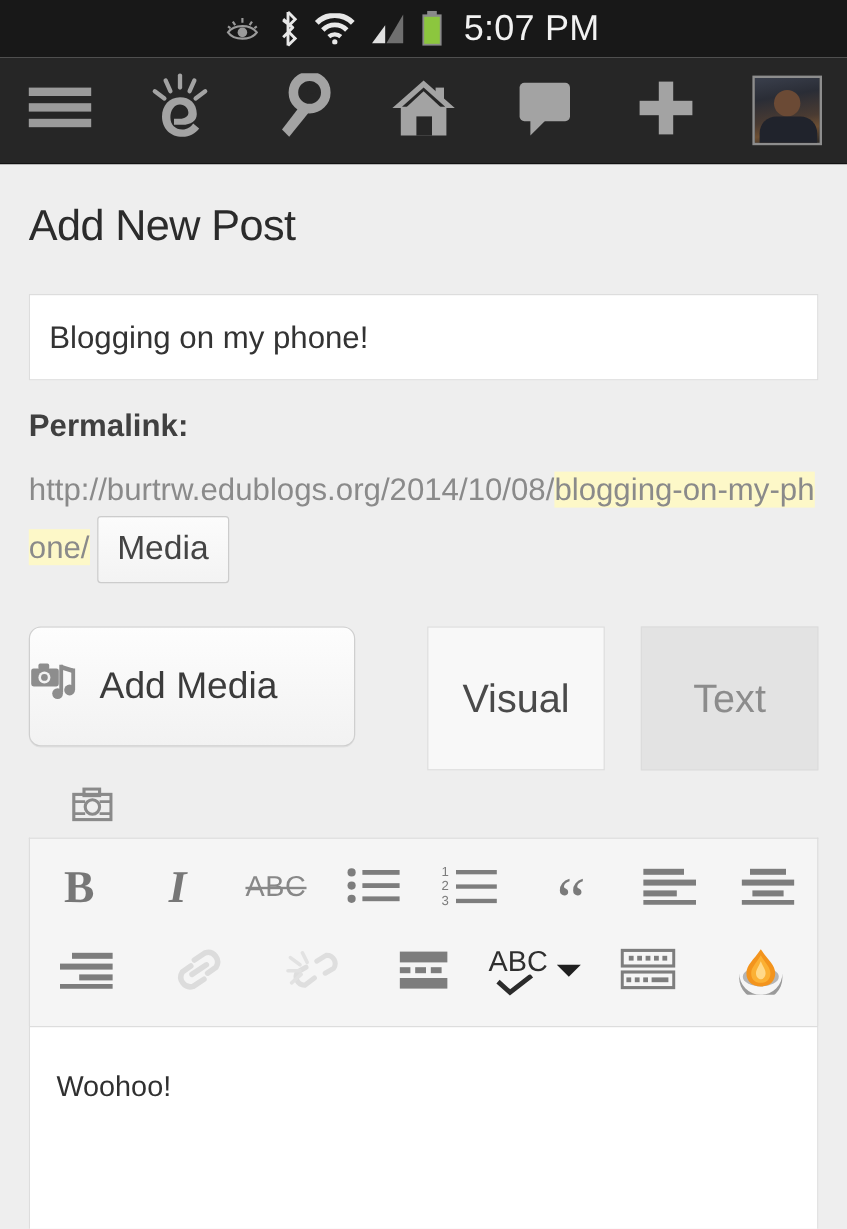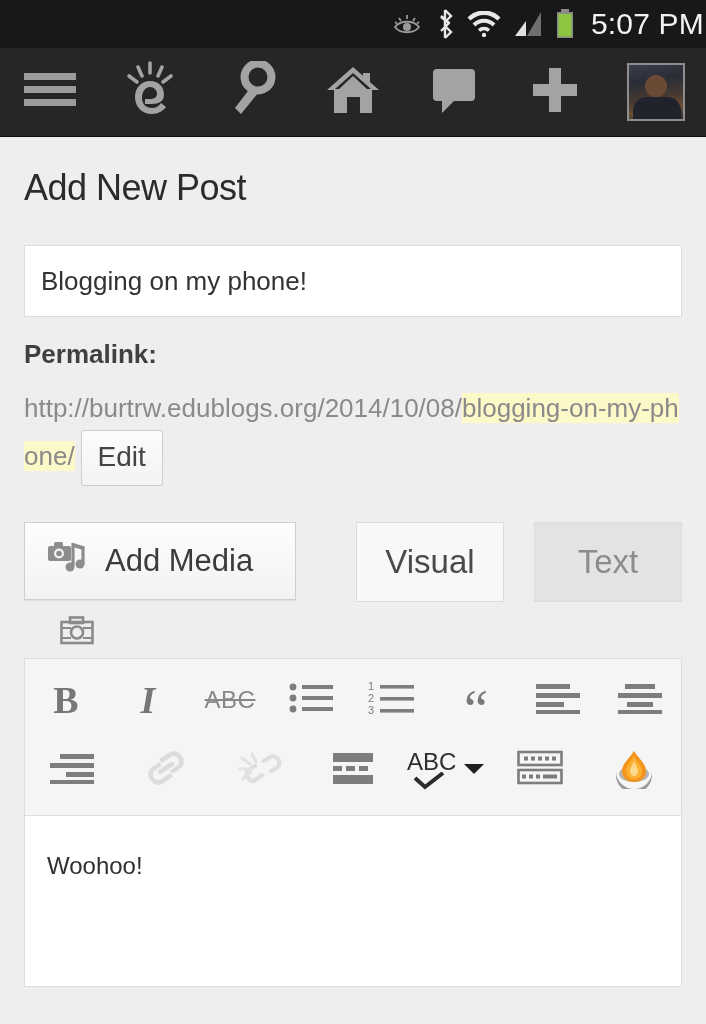--- a/index.html
+++ b/index.html
@@ -7,22 +7,22 @@
     width: 706px; height: 1024px;
     background: #eeeeee;
     font-family: "Liberation Sans", sans-serif;
     overflow: hidden;
   }
 
   
   .statusbar {
     height: 48px; width: 706px;
     background: #181818;
-    display: flex; align-items: center; justify-content: flex-end;
-    padding-right: 2px; gap: 12px;
+    display: flex; align-items: center; justify-content: center;
+    padding-right: 18px; gap: 12px;
   }
   .statusbar .sbicon { display: flex; align-items: center; justify-content: center; }
   .clock {
     color: #f2f2f2; font-size: 30px; letter-spacing: .2px;
     font-family: "Liberation Sans", sans-serif; font-weight: 400;
     margin-left: 4px;
   }
 
   
   .navbar {
@@ -84,31 +84,30 @@
     padding: 4px 16px 6px 16px; margin-left: 6px;
     font-size: 28px; color: #444444;
   }
 
   
   .media-row {
     display: flex; align-items: flex-start;
     padding: 36px 24px 0 24px;
   }
   .add-media-btn {
-    width: 272px; height: 78px;
+    width: 272px; height: 100px;
     background: linear-gradient(#fdfdfd,#f2f2f2);
-    border: 1px solid #cfcfcf; border-radius: 0;
+    border: 1px solid #cfcfcf; border-radius: 10px;
     display: flex; align-items: center; gap: 18px;
-    padding-left: 22px;
     font-size: 31px; color: #3b3b3b;
     box-shadow: 0 1px 0 rgba(0,0,0,.06);
   }
   .tabs { margin-left: auto; display: flex; gap: 30px; }
   .tab {
-    width: 148px; height: 80px;
+    width: 148px; height: 120px;
     display: flex; align-items: center; justify-content: center;
     font-size: 33px; border: 1px solid #dcdcdc;
   }
   .tab.active { background: #f8f8f8; color: #4a4a4a; }
   .tab.inactive { background: #e3e3e3; color: #8c8c8c; }
 
   .sub-icon-row { padding: 14px 0 0 60px; height: 44px; }
 
   
   .toolbar {
@@ -259,21 +258,21 @@
 </div>
 
 <div class="page">
 
   <h1 class="page-title">Add New Post</h1>
 
   <div class="title-field" placeholder="Enter title here">Blogging on my phone!</div>
 
   <div class="permalink-block">
     <div class="permalink-label">Permalink:</div>
-    <div class="permalink-line"><span>http://burtrw.edublogs.org/2014/10/08/</span><span class="slug-hl">blogging-on-my-phone/</span><span class="edit-btn">Edit</span></div>
+    <div class="permalink-line"><span>http://burtrw.edublogs.org/2014/10/08/</span><span class="slug-hl">blogging-on-my-phone/</span><span class="edit-btn">Media</span></div>
   </div>
 
   <div class="media-row">
     <div class="add-media-btn">
       <span>
         <svg width="40" height="38" viewBox="0 0 40 38">
           <rect x="1" y="8" width="23" height="15" rx="2" fill="#8d8d8d"></rect>
           <rect x="7" y="4" width="9" height="5" rx="1.5" fill="#8d8d8d"></rect>
           <circle cx="12" cy="15.5" r="5" fill="#f2f2f2"></circle>
           <circle cx="12" cy="15.5" r="2.8" fill="#8d8d8d"></circle>

